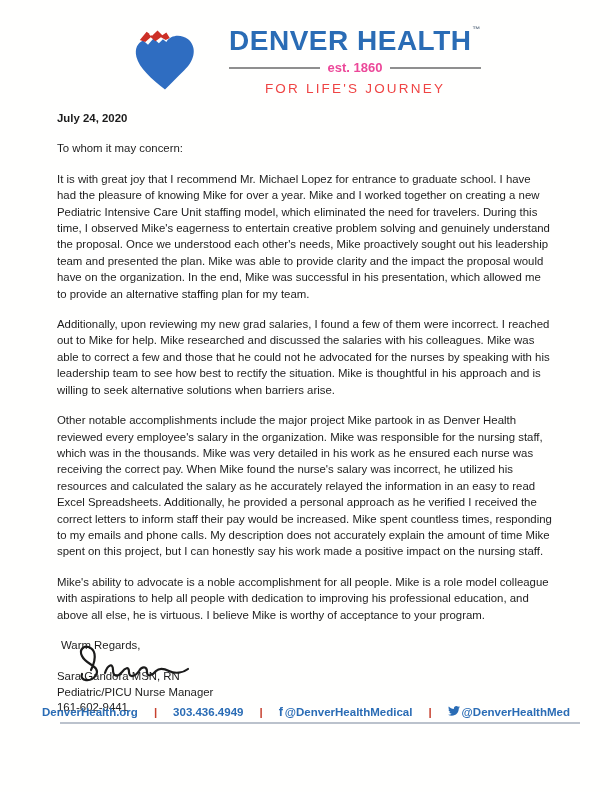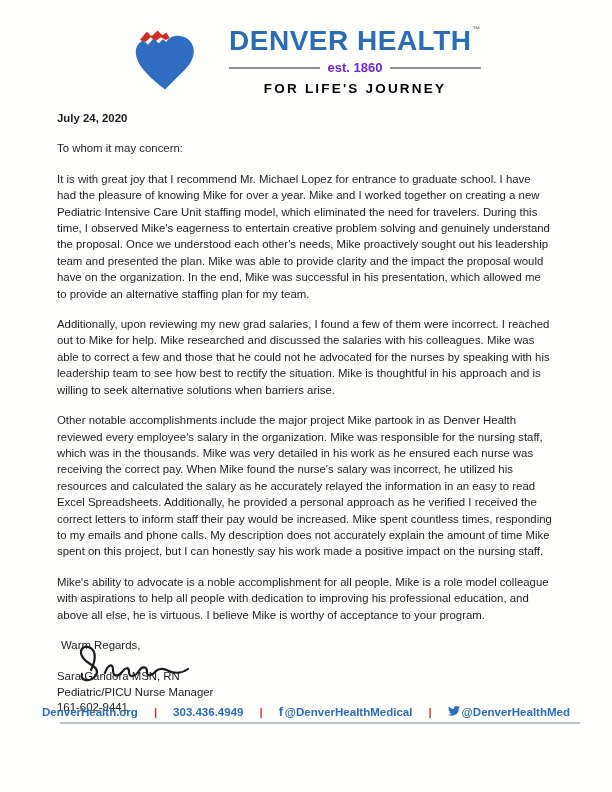--- a/index.html
+++ b/index.html
@@ -24,25 +24,25 @@
     font-size:28px;font-weight:800;letter-spacing:.5px;
     color:#2a6cb5;line-height:1.05;white-space:nowrap;
   }
   .tm{font-size:8px;font-weight:700;color:#6b7b8d;vertical-align:top;margin-left:1px;}
   .est-row{
     display:flex;align-items:center;gap:8px;width:100%;
     margin-top:5px;
   }
   .est-row .rule{flex:1;height:2px;background:#8f8f8f;}
   .est-text{
-    color:#6d28d9;font-weight:700;font-size:13px;white-space:nowrap;
+    color:#ec4899;font-weight:700;font-size:13px;white-space:nowrap;
   }
   .tagline{
     margin-top:6px;
-    color:#000000;font-weight:700;font-size:13.5px;letter-spacing:2.2px;
+    color:#ef4444;font-weight:400;font-size:13.5px;letter-spacing:2.2px;
     white-space:nowrap;
   }
   
   .letter-body{
     position:absolute;left:57px;top:110px;width:501px;
     font-size:11.4px;line-height:16.4px;
   }
   .date-line{margin:0 0 14px 0;font-weight:bold;}
   .salutation{margin:0 0 14px 0;}
   .para{margin:0 6px 14px 0;}

